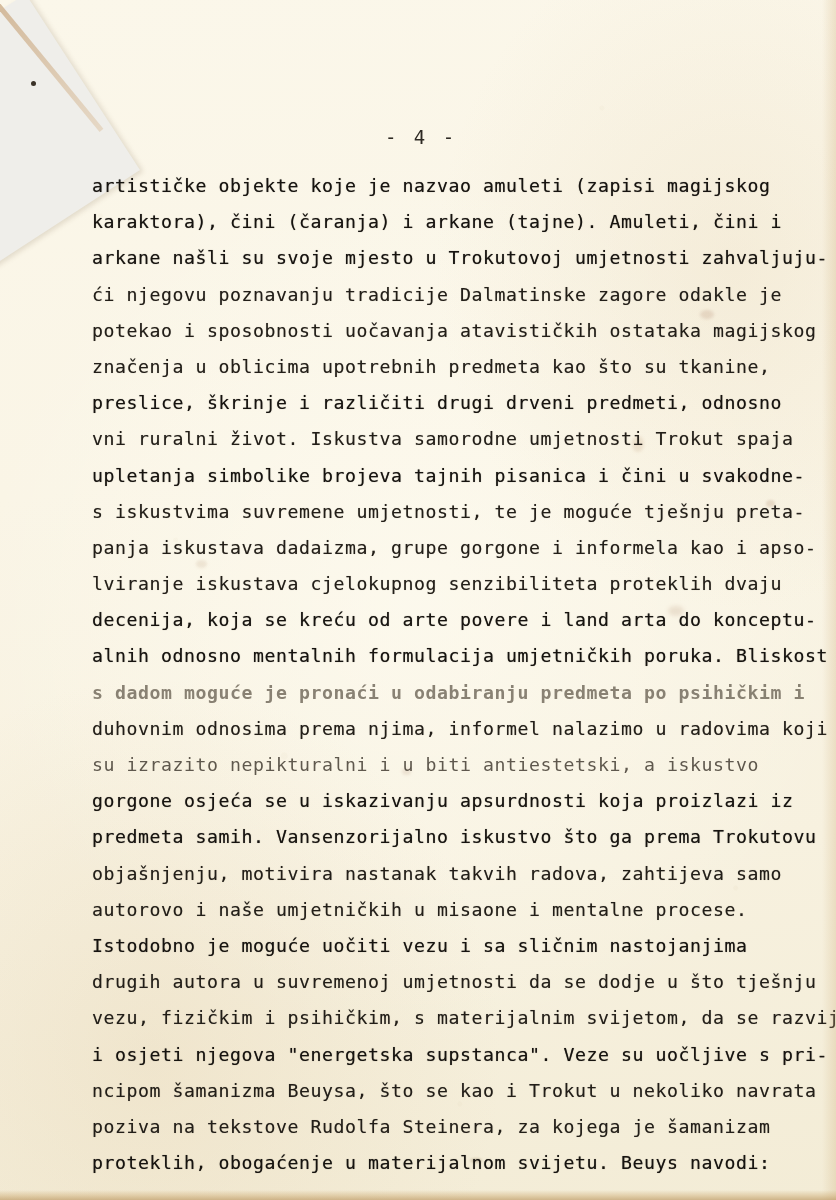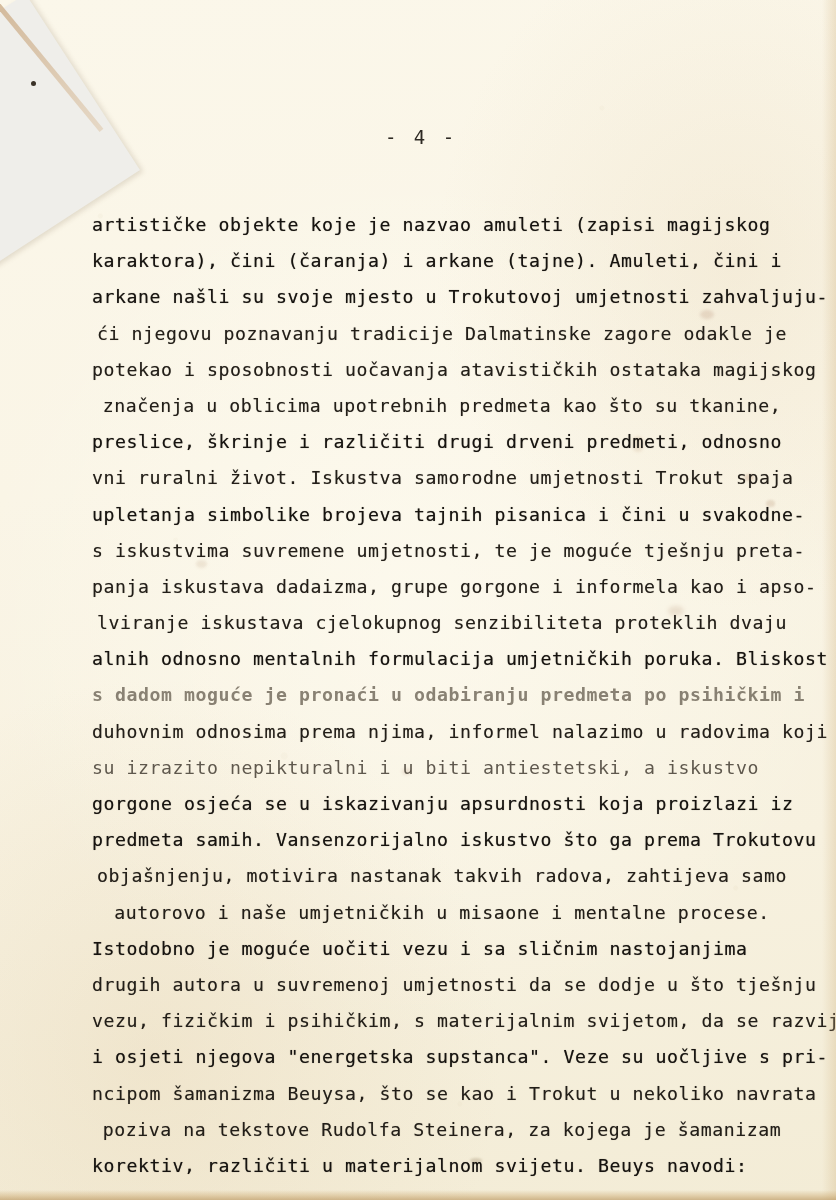--- a/index.html
+++ b/index.html
@@ -98,34 +98,33 @@
     font-size: 19px;
     letter-spacing: 3px;
     color: #2e2a24;
     text-indent: 6px;
   }
   .body-text {
     position: absolute;
     left: 92px;
     top: 168px;
     width: 700px;
-    margin-top: 39px;
   }
   .line {
     height: 36.2px;
     font-size: 18.2px;
     line-height: 36.2px;
     letter-spacing: 0.55px;
     white-space: pre;
     color: #1f1c17;
     text-shadow: 0 0 0.7px rgba(40,34,26,0.45);
   }
   
   .ink-dark   { color: #16130f; text-shadow: 0 0 0.8px rgba(22,19,15,0.6); }
-  .ink-normal { color: #221e18; text-align: center; }
+  .ink-normal { color: #221e18; }
   .ink-light  { color: #4a4339; text-shadow: none; opacity: 0.88; }
   .ink-faint  { color: #6d6557; text-shadow: none; opacity: 0.80; font-weight: bold; }
 </style>
 </head>
 <body>
 
 <div class="page">
 
   <div class="grain"></div>
 
@@ -150,32 +149,33 @@
       <div class="line ink-dark">arkane našli su svoje mjesto u Trokutovoj umjetnosti zahvaljuju-</div>
       <div class="line ink-normal">ći njegovu poznavanju tradicije Dalmatinske zagore odakle je</div>
       <div class="line ink-normal">potekao i sposobnosti uočavanja atavističkih ostataka magijskog</div>
       <div class="line ink-normal">značenja u oblicima upotrebnih predmeta kao što su tkanine,</div>
       <div class="line ink-dark">preslice, škrinje i različiti drugi drveni predmeti, odnosno</div>
       <div class="line ink-normal">vni ruralni život. Iskustva samorodne umjetnosti Trokut spaja</div>
       <div class="line ink-dark">upletanja simbolike brojeva tajnih pisanica i čini u svakodne-</div>
       <div class="line ink-normal">s iskustvima suvremene umjetnosti, te je moguće tješnju preta-</div>
       <div class="line ink-normal">panja iskustava dadaizma, grupe gorgone i informela kao i apso-</div>
       <div class="line ink-normal">lviranje iskustava cjelokupnog senzibiliteta proteklih dvaju</div>
+      <div class="line ink-dark">decenija, koja se kreću od arte povere i land arta do konceptu-</div>
       <div class="line ink-dark">alnih odnosno mentalnih formulacija umjetničkih poruka. Bliskost</div>
       <div class="line ink-faint">s dadom moguće je pronaći u odabiranju predmeta po psihičkim i</div>
       <div class="line ink-normal">duhovnim odnosima prema njima, informel nalazimo u radovima koji</div>
       <div class="line ink-light">su izrazito nepikturalni i u biti antiestetski, a iskustvo</div>
       <div class="line ink-dark">gorgone osjeća se u iskazivanju apsurdnosti koja proizlazi iz</div>
       <div class="line ink-dark">predmeta samih. Vansenzorijalno iskustvo što ga prema Trokutovu</div>
       <div class="line ink-normal">objašnjenju, motivira nastanak takvih radova, zahtijeva samo</div>
       <div class="line ink-normal">autorovo i naše umjetničkih u misaone i mentalne procese.</div>
       <div class="line ink-dark">Istodobno je moguće uočiti vezu i sa sličnim nastojanjima</div>
       <div class="line ink-normal">drugih autora u suvremenoj umjetnosti da se dodje u što tješnju</div>
       <div class="line ink-normal">vezu, fizičkim i psihičkim, s materijalnim svijetom, da se razvije</div>
       <div class="line ink-dark">i osjeti njegova "energetska supstanca". Veze su uočljive s pri-</div>
       <div class="line ink-normal">ncipom šamanizma Beuysa, što se kao i Trokut u nekoliko navrata</div>
       <div class="line ink-normal">poziva na tekstove Rudolfa Steinera, za kojega je šamanizam</div>
-      <div class="line ink-dark">korektiv, različiti u materijalnom svijetu. Beuys navodi:</div>
+      <div class="line ink-dark">proteklih, obogaćenje u materijalnom svijetu. Beuys navodi:</div>
     </div>
 
   <div class="right-edge"></div>
   <div class="bottom-edge"></div>
 </div>
 
 </body></html>

